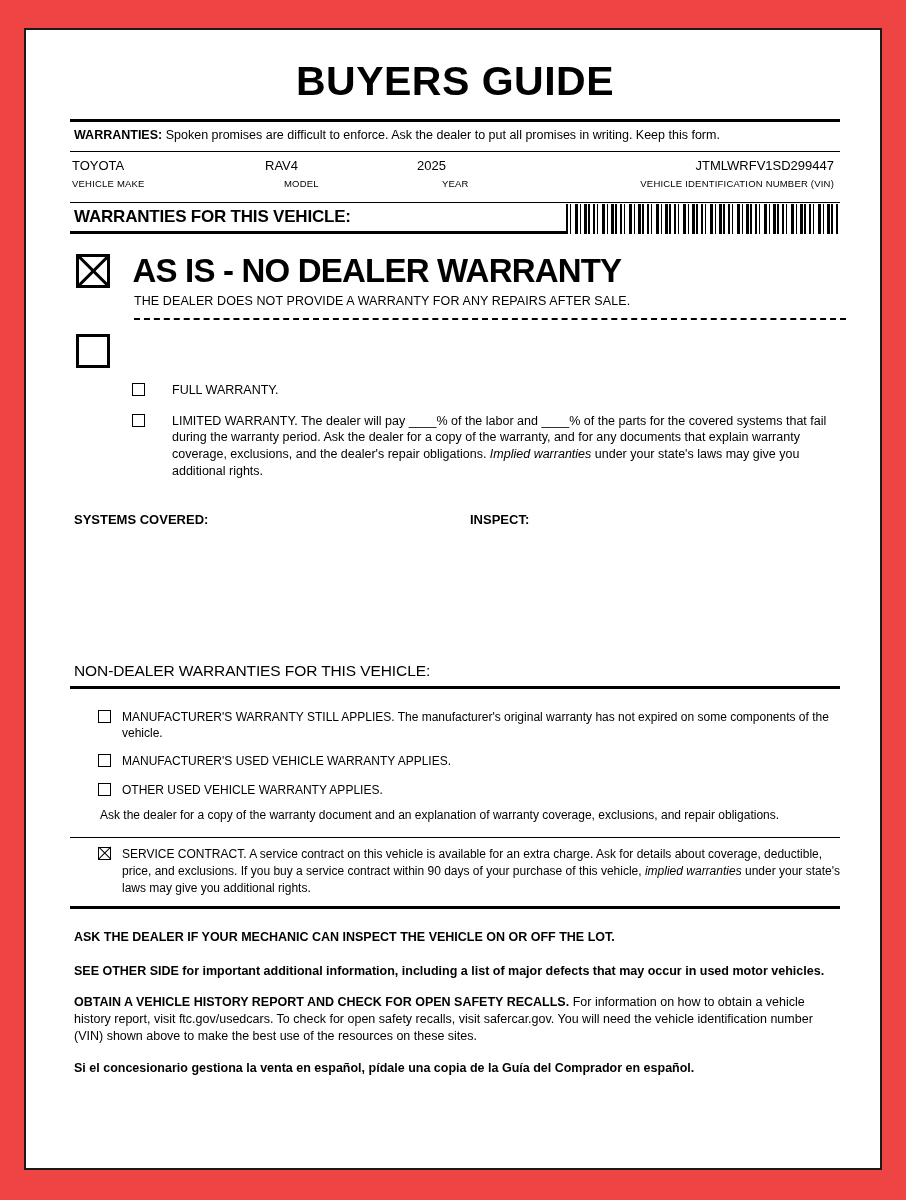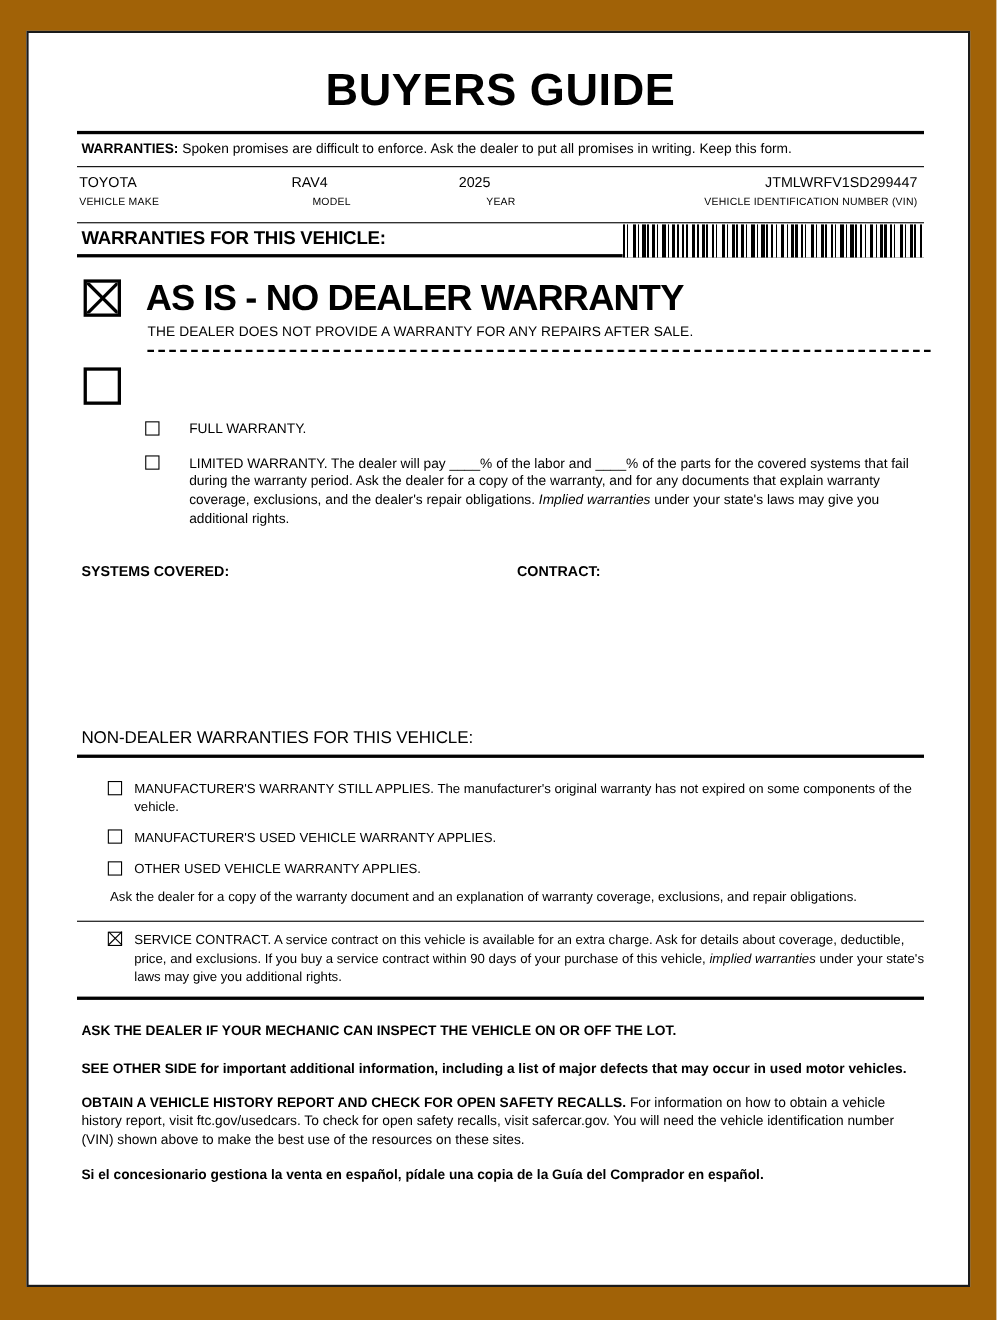--- a/index.html
+++ b/index.html
@@ -10,21 +10,21 @@
   body {
     width: 906px;
     height: 1200px;
     font-family: "Liberation Sans", sans-serif;
     color: #000;
   }
   .page {
     position: relative;
     width: 906px;
     height: 1200px;
-    background: #a16207;
+    background: #ef4444;
     box-sizing: border-box;
   }
   .sheet {
     position: absolute;
     left: 24px;
     top: 28px;
     width: 858px;
     height: 1142px;
     border: 2px solid #1a1a1a;
     background: #fff;
@@ -303,21 +303,21 @@
         </div>
 
         <div class="sub-item">
           <span class="smallbox"></span>
           <span>LIMITED WARRANTY.  The dealer will pay ____% of the labor and ____% of the parts for the covered systems that fail during the warranty period.  Ask the dealer for a copy of the warranty, and for any documents that explain warranty coverage, exclusions, and the dealer's repair obligations.  </span><span class="italic">Implied warranties</span><span> under your state's laws may give you additional rights.</span>
         </div>
       </div>
 
       <div class="sys-row">
         <span>SYSTEMS COVERED:</span>
-        <span class="dur">CONTRACT:</span>
+        <span class="dur">INSPECT:</span>
       </div>
 
       <div class="nondealer-head">NON-DEALER WARRANTIES FOR THIS VEHICLE:</div>
 
       <div class="rule-thick" style="margin-top:6px;"></div>
 
       <div class="nd-list">
         <div class="nd-item">
           <span class="smallbox"></span>
           <span>MANUFACTURER'S WARRANTY STILL APPLIES.  The manufacturer's original warranty has not expired on some components of the vehicle.</span>

